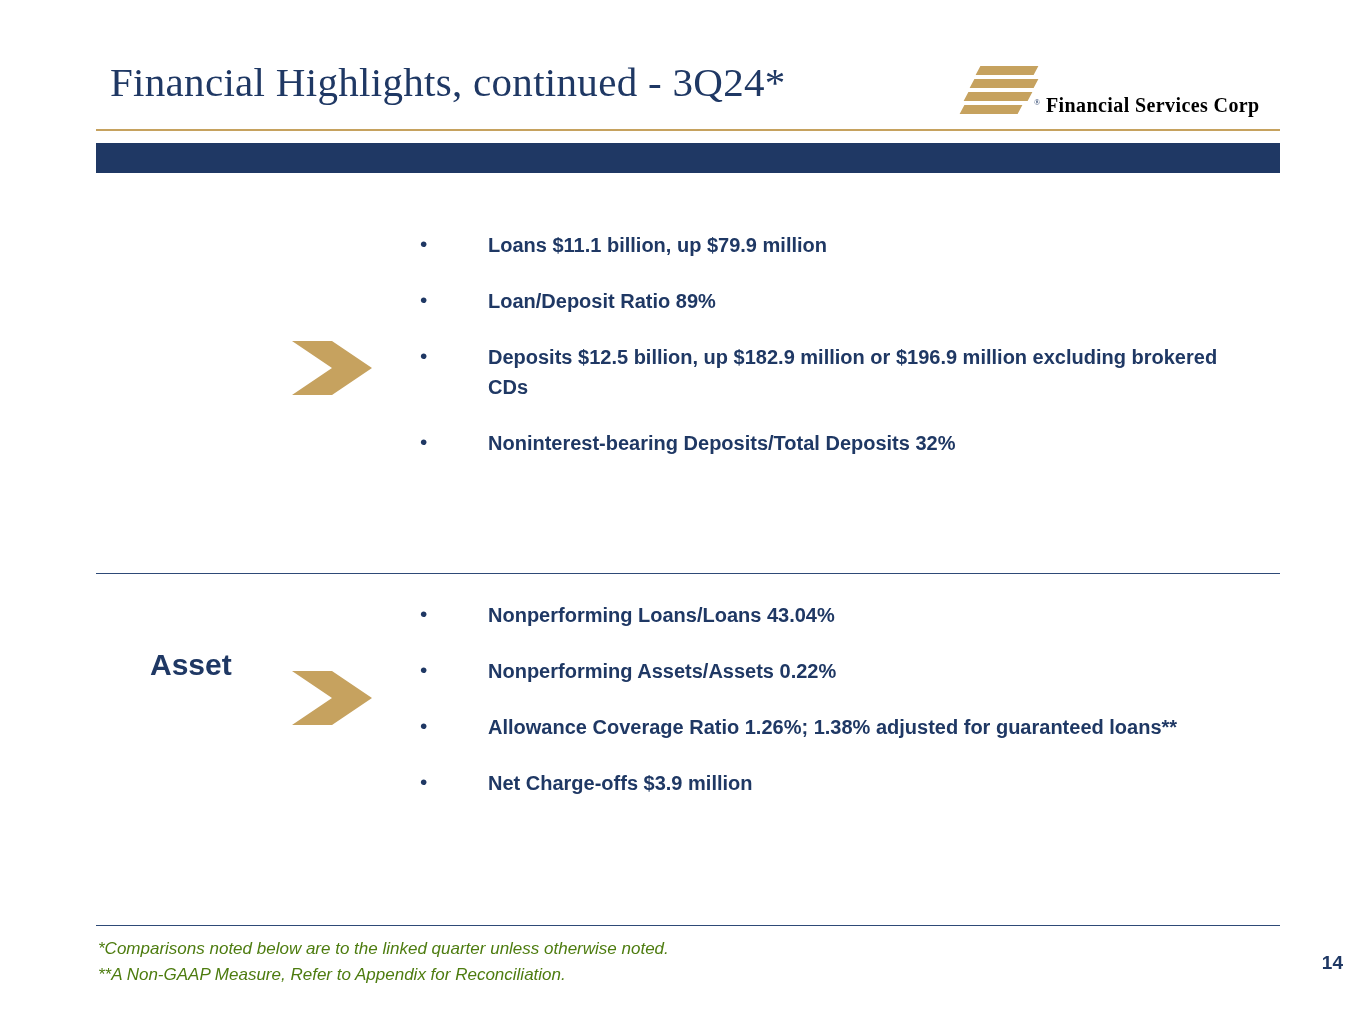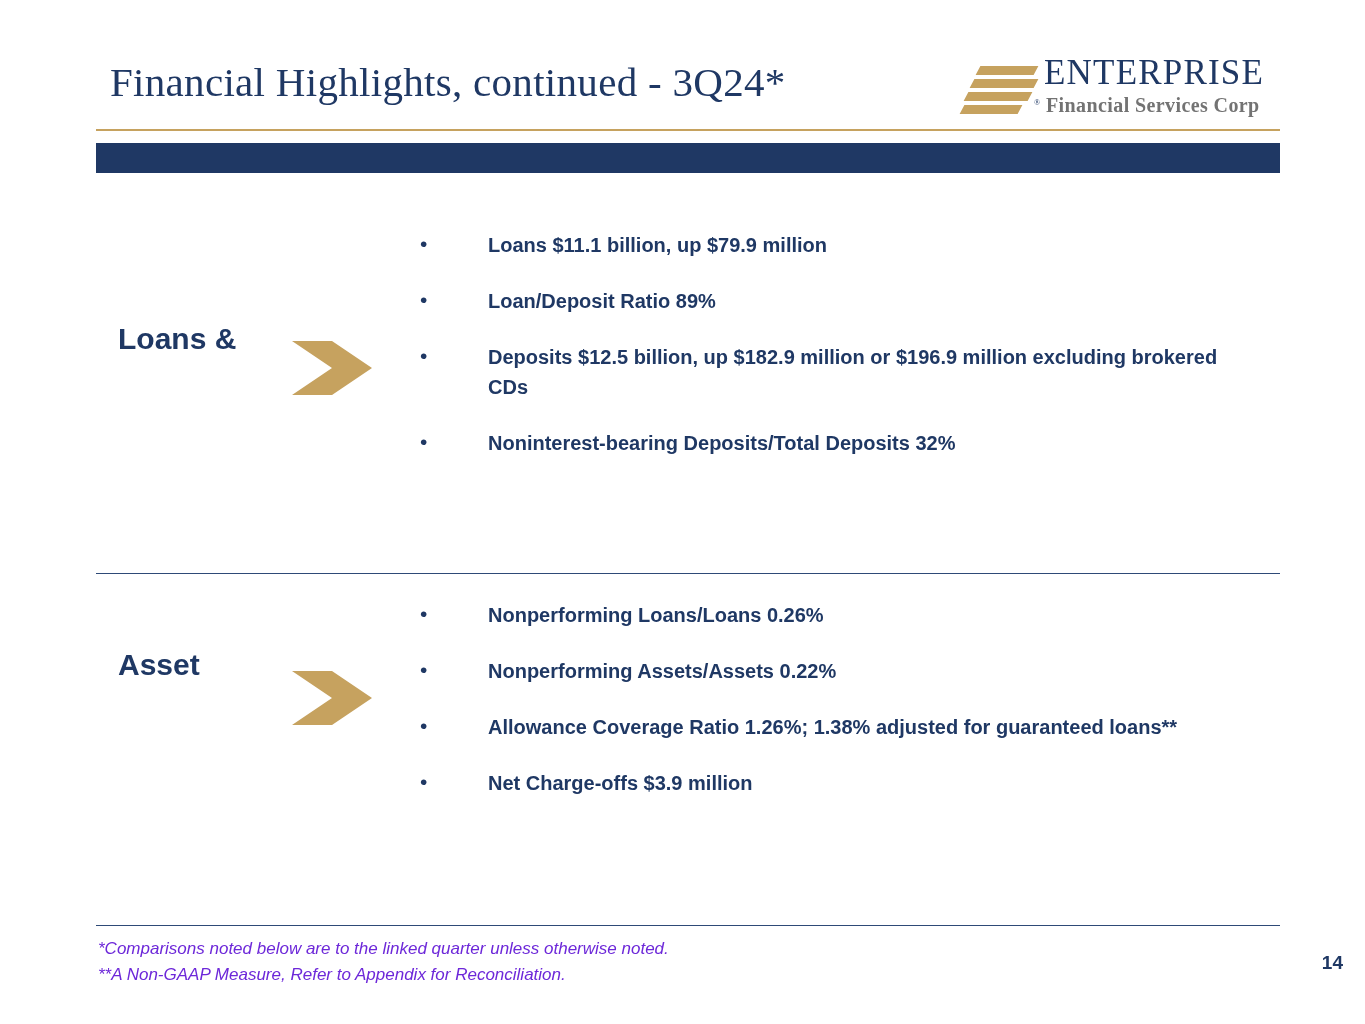--- a/index.html
+++ b/index.html
@@ -81,21 +81,21 @@
     line-height: 38px;
     white-space: nowrap;
   }
   .logo-sub {
     position: absolute;
     left: 84px;
     top: 40px;
     font-family: "Liberation Serif", serif;
     font-weight: bold;
     font-size: 20px;
-    color: #737373;
+    color: #000000;
     letter-spacing: 0.4px;
     white-space: nowrap;
   }
 
   .title-rule {
     position: absolute;
     left: 96px;
     top: 129px;
     width: 1184px;
     height: 2px;
@@ -123,21 +123,21 @@
     position: absolute;
     left: 22px;
     top: 0;
     width: 180px;
     font-size: 30px;
     font-weight: bold;
     color: #1f3864;
     line-height: 45px;
   }
   #section-loans .section-label { top: 86px; }
-  #section-asset .section-label { top: 42px; }
+  #section-asset .section-label { top: 42px; margin-left: 32px; }
 
   .arrow {
     position: absolute;
     width: 86px;
     height: 66px;
   }
   #section-loans .arrow { left: 196px; top: 105px; }
   #section-asset .arrow { left: 196px; top: 65px; }
   .arrow svg { display: block; }
 
@@ -183,21 +183,21 @@
   
   .footnotes {
     position: absolute;
     left: 98px;
     top: 936px;
     width: 1000px;
   }
   .footnote {
     font-size: 17px;
     font-style: italic;
-    color: #6d28d9;
+    color: #4d7c0f;
     line-height: 26px;
   }
 
   .page-number {
     position: absolute;
     right: 22px;
     bottom: 10px;
     font-size: 19px;
     font-weight: bold;
     color: #1f3864;
@@ -212,31 +212,29 @@
     <div class="slide-title">Financial Highlights, continued - 3Q24*</div>
 
     <div class="logo">
       <div class="logo-mark">
         <div class="bar b1"></div>
         <div class="bar b2"></div>
         <div class="bar b3"></div>
         <div class="bar b4"></div>
       </div>
       <div class="logo-reg">®</div>
-      <div class="logo-word">ENTERPRISE</div>
       <div class="logo-sub">Financial Services Corp</div>
     </div>
   </div>
 
   <div class="title-rule"></div>
   <div class="title-bar"></div>
 
   <div class="section" id="section-loans">
     <div class="section-label">
-      <div>Loans &amp;</div>
     </div>
 
     <div class="arrow">
       <svg width="86" height="66" viewBox="0 0 86 66">
         <path d="M0 6 L40 6 L80 33 L40 60 L0 60 L40 33 Z" fill="#c6a25f"></path>
       </svg>
     </div>
 
     <div class="bullets">
       <div class="bullet-row">
@@ -267,21 +265,21 @@
 
     <div class="arrow">
       <svg width="86" height="66" viewBox="0 0 86 66">
         <path d="M0 6 L40 6 L80 33 L40 60 L0 60 L40 33 Z" fill="#c6a25f"></path>
       </svg>
     </div>
 
     <div class="bullets">
       <div class="bullet-row">
         <div class="bullet-dot">•</div>
-        <div class="bullet-text">Nonperforming Loans/Loans 0.26%</div>
+        <div class="bullet-text">Nonperforming Loans/Loans 43.04%</div>
       </div>
       <div class="bullet-row">
         <div class="bullet-dot">•</div>
         <div class="bullet-text">Nonperforming Assets/Assets 0.22%</div>
       </div>
       <div class="bullet-row">
         <div class="bullet-dot">•</div>
         <div class="bullet-text">Allowance Coverage Ratio 1.26%; 1.38% adjusted for guaranteed loans**</div>
       </div>
       <div class="bullet-row">

